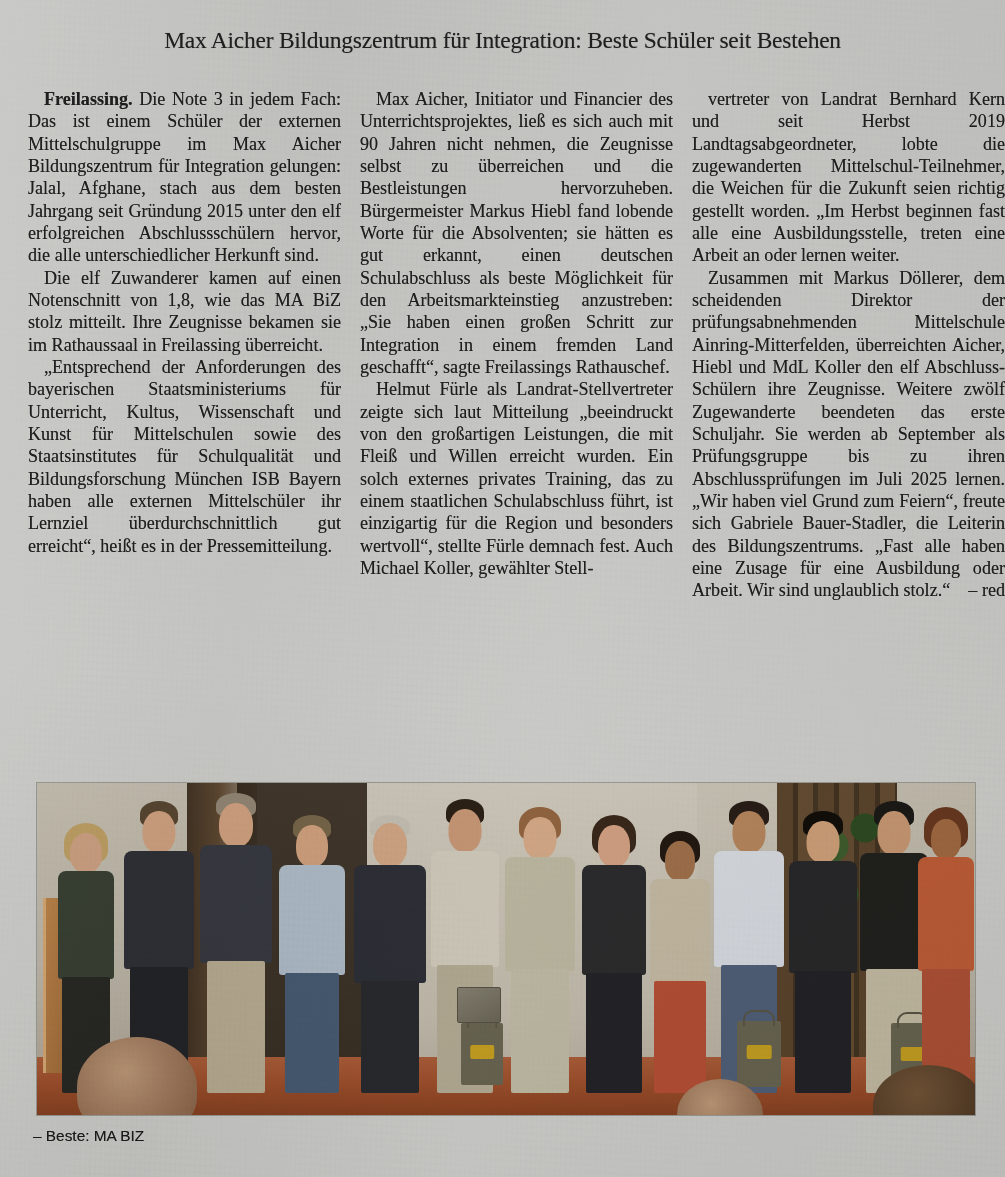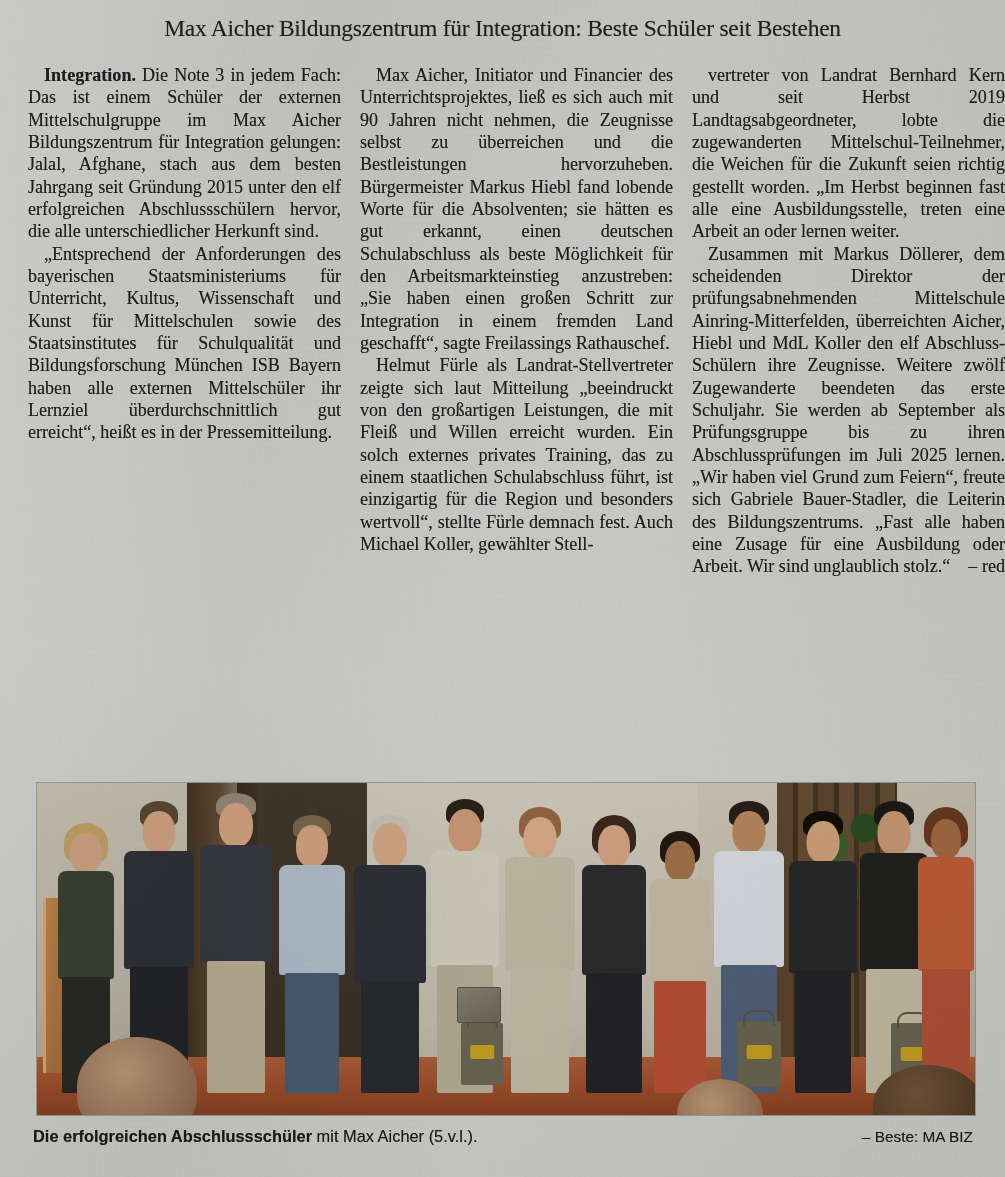--- a/index.html
+++ b/index.html
@@ -49,21 +49,21 @@
     padding: 22px 40px 0 40px;
     font-family: "Liberation Serif", serif;
     text-shadow: 0 0 1.1px rgba(30,30,30,0.45);
   }
   .subhead {
     text-align: center;
     font-size: 23.5px;
     line-height: 1.1;
     font-weight: 400;
     color: #232323;
-    margin: 0;
+    margin: 12px;
     padding: 16px 18px 0 18px;
     letter-spacing: -0.25px;
     text-shadow: 0 0 0.8px rgba(35,35,35,0.4);
   }
 
   
   .columns {
     display: flex;
     gap: 19px;
     padding: 22px 26px 0 28px;
@@ -278,21 +278,22 @@
 <body>
 
 <div class="sheet">
 
 
   <h2 class="subhead">Max Aicher Bildungszentrum für Integration: Beste Schüler seit Bestehen</h2>
 
   <div class="columns">
 
     <div class="col">
-      <p class="indent"><b class="drop-lead">Integration.</b><span> Die Note 3 in jedem Fach: Das ist einem Schüler der externen Mittelschulgruppe im Max Aicher Bildungszentrum für Integration gelungen: Jalal, Afghane, stach aus dem besten Jahrgang seit Gründung 2015 unter den elf erfolgreichen Abschlussschülern hervor, die alle unterschiedlicher Herkunft sind.</span></p>
+      <p class="indent"><b class="drop-lead">Freilassing.</b><span> Die Note 3 in jedem Fach: Das ist einem Schüler der externen Mittelschulgruppe im Max Aicher Bildungszentrum für Integration gelungen: Jalal, Afghane, stach aus dem besten Jahrgang seit Gründung 2015 unter den elf erfolgreichen Abschlussschülern hervor, die alle unterschiedlicher Herkunft sind.</span></p>
+      <p class="indent">Die elf Zuwanderer kamen auf einen Notenschnitt von 1,8, wie das MA BiZ stolz mitteilt. Ihre Zeugnisse bekamen sie im Rathaussaal in Freilassing überreicht.</p>
       <p class="indent">„Entsprechend der Anforderungen des bayerischen Staatsministeriums für Unterricht, Kultus, Wissenschaft und Kunst für Mittelschulen sowie des Staatsinstitutes für Schulqualität und Bildungsforschung München ISB Bayern haben alle externen Mittelschüler ihr Lernziel überdurchschnittlich gut erreicht“, heißt es in der Pressemitteilung.</p>
     </div>
 
     <div class="col">
       <p class="indent">Max Aicher, Initiator und Financier des Unterrichtsprojektes, ließ es sich auch mit 90 Jahren nicht nehmen, die Zeugnisse selbst zu überreichen und die Bestleistungen hervorzuheben. Bürgermeister Markus Hiebl fand lobende Worte für die Absolventen; sie hätten es gut erkannt, einen deutschen Schulabschluss als beste Möglichkeit für den Arbeitsmarkteinstieg anzustreben: „Sie haben einen großen Schritt zur Integration in einem fremden Land geschafft“, sagte Freilassings Rathauschef.</p>
       <p class="indent">Helmut Fürle als Landrat-Stellvertreter zeigte sich laut Mitteilung „beeindruckt von den großartigen Leistungen, die mit Fleiß und Willen erreicht wurden. Ein solch externes privates Training, das zu einem staatlichen Schulabschluss führt, ist einzigartig für die Region und besonders wertvoll“, stellte Fürle demnach fest. Auch Michael Koller, gewählter Stell-</p>
     </div>
 
     <div class="col">
       <p class="indent">vertreter von Landrat Bernhard Kern und seit Herbst 2019 Landtagsabgeordneter, lobte die zugewanderten Mittelschul-Teilnehmer, die Weichen für die Zukunft seien richtig gestellt worden. „Im Herbst beginnen fast alle eine Ausbildungsstelle, treten eine Arbeit an oder lernen weiter.</p>
@@ -415,19 +416,18 @@
         <div class="legs" style="top:176px;width:48px;height:124px;background:#b9553a;"></div>
       </div>
 
       <div class="fg-head" style="left:40px;bottom:-22px;width:120px;height:100px;"></div>
       <div class="fg-head" style="left:640px;bottom:-34px;width:86px;height:70px;"></div>
       <div class="fg-head" style="left:836px;bottom:-30px;width:110px;height:80px;background:radial-gradient(circle at 40% 35%, #7a5a3b, #4b3521);"></div>
     </div>
   </div>
 
   <div class="caption">
-    <div class="cap-main"><b>Die erfolgreichen Abschlussschüler</b><span> mit Max Aicher (5.v.l.).</span></div>
     <div class="cap-credit">– Beste: MA BIZ</div>
   </div>
 
 </div>
 
 <div class="paper"></div>
 
 </body></html>

